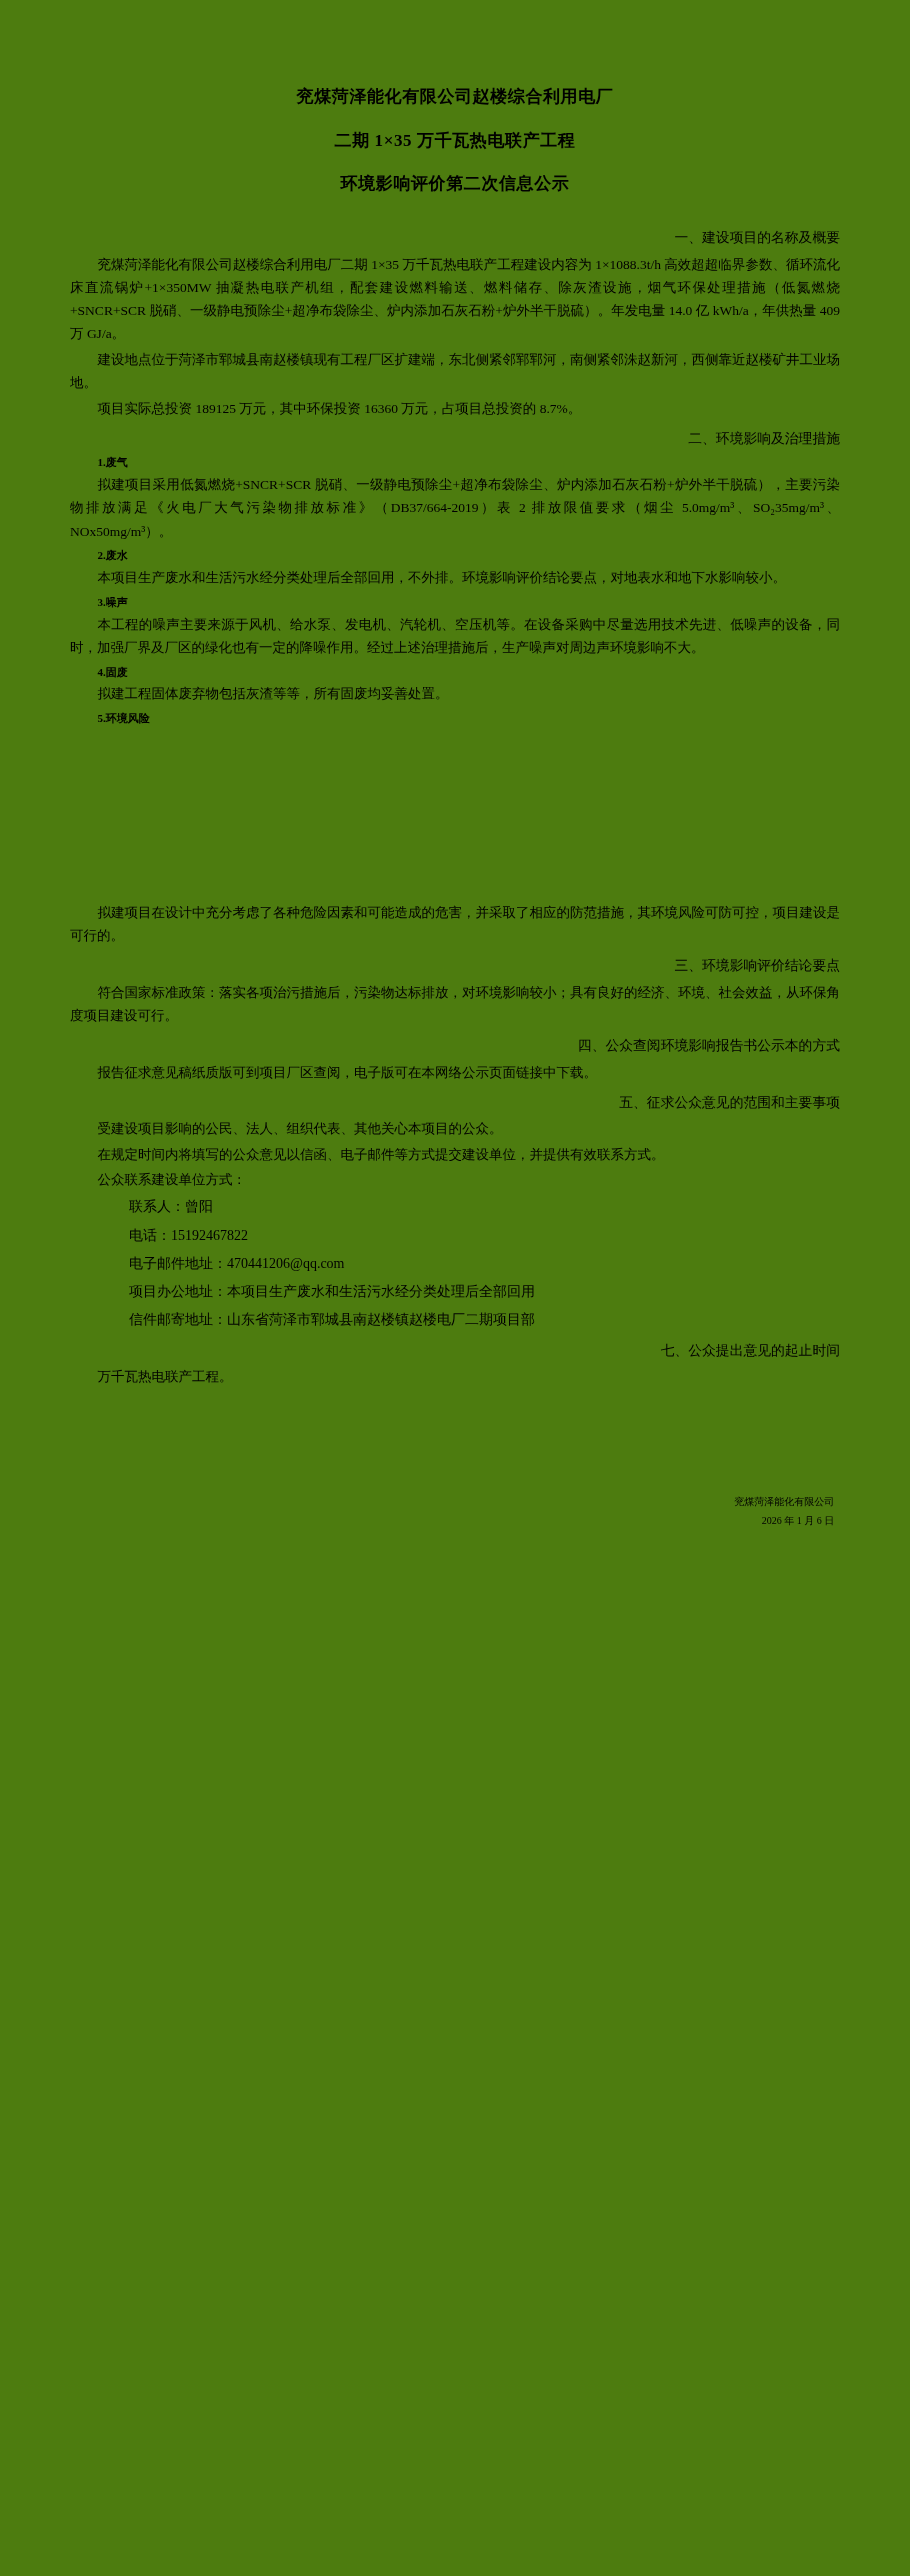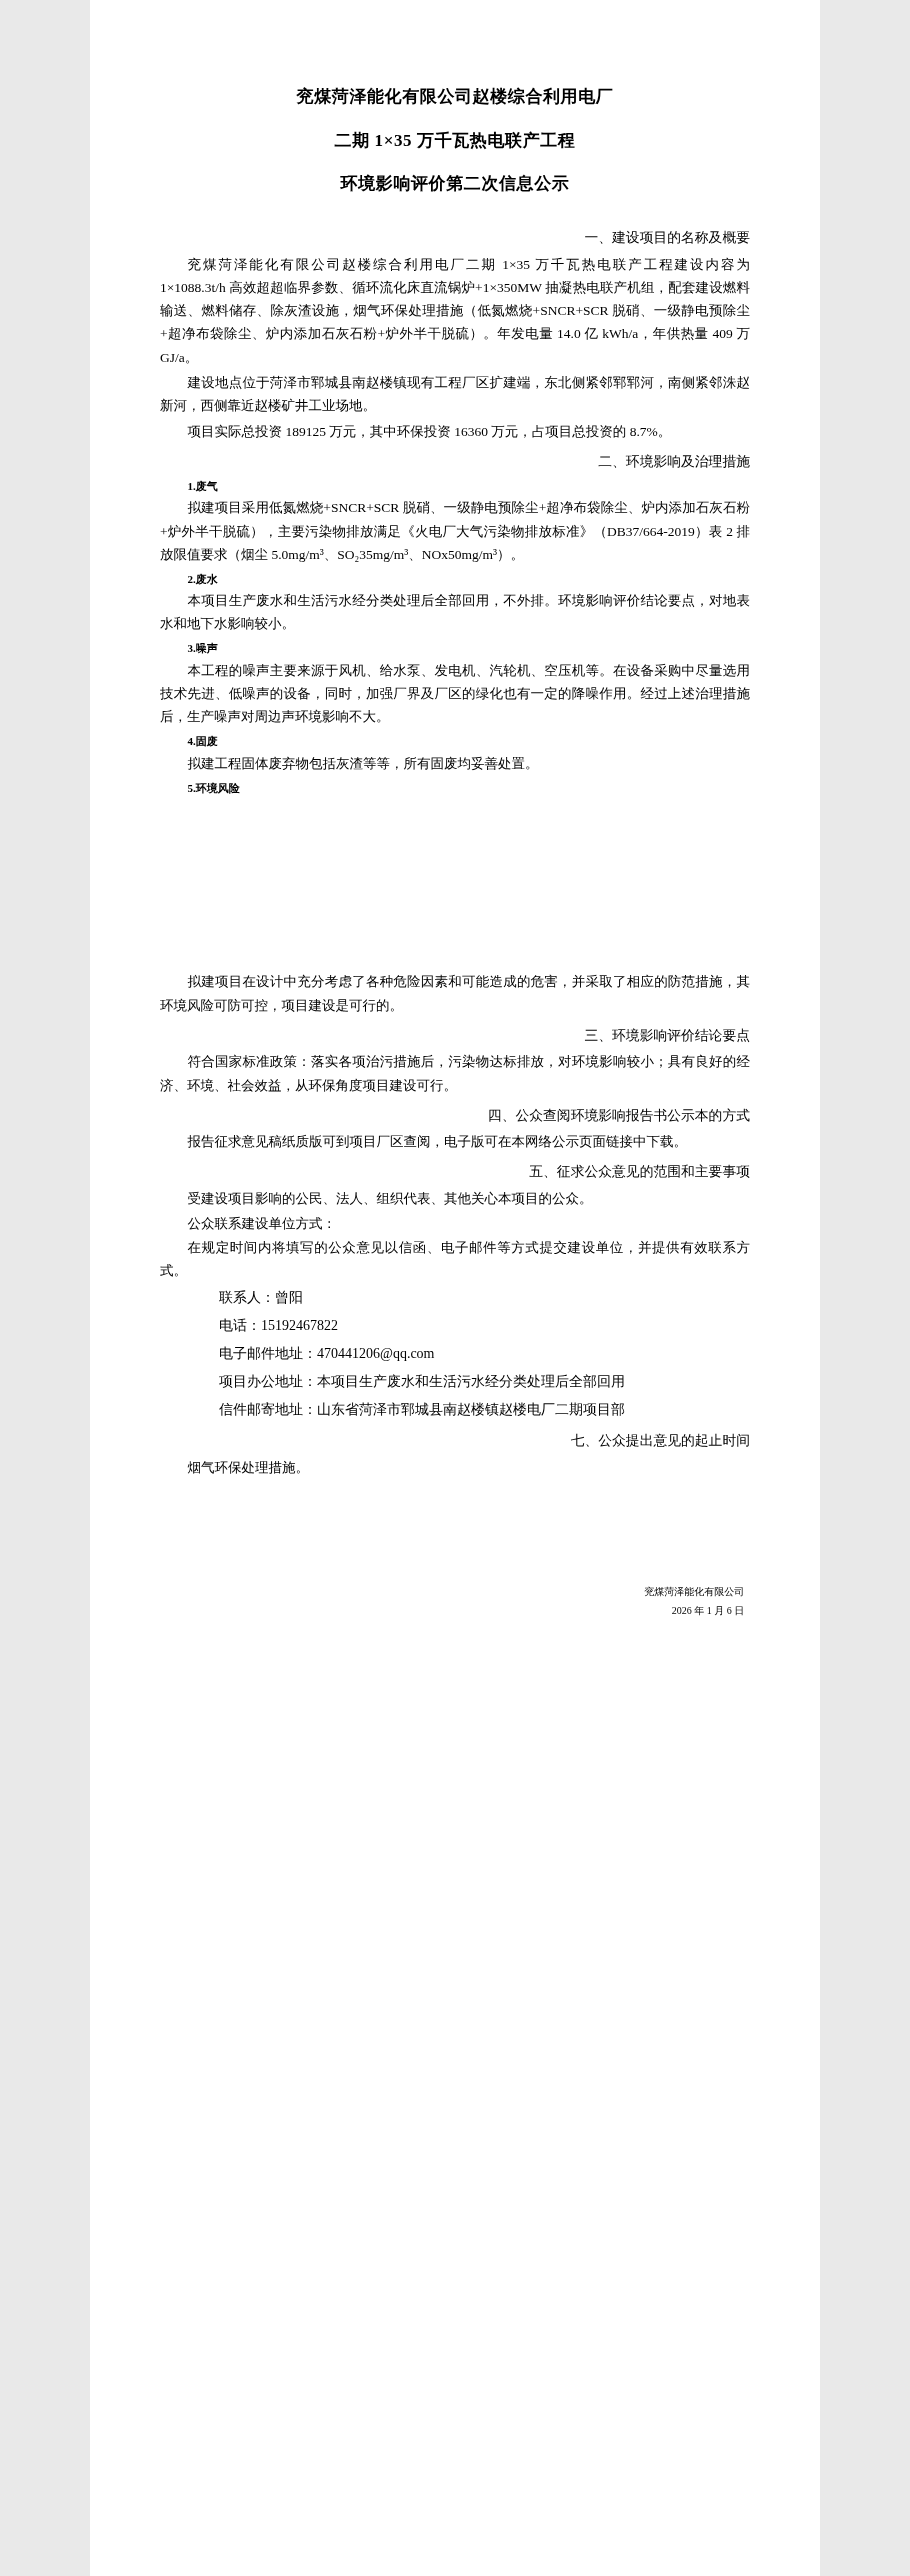--- a/index.html
+++ b/index.html
@@ -1,24 +1,24 @@
 <!DOCTYPE html>
 <html style="font-size:9.2px"><head>
 <meta charset="utf-8">
 <style>
   html, body {
     margin: 0;
     padding: 0;
     background: #e9e9e9;
   }
   .page {
-    width: 730px;
+    width: 910px;
     min-height: 2576px;
     margin: 0 auto;
-    background: #ffffff;
+    background: #4d7c0f;
     box-sizing: border-box;
     padding: 86px 70px 34px 70px;
     font-family: "Liberation Serif", "DejaVu Serif", serif;
     color: #000000;
     position: relative;
   }
   .title-block {
     text-align: center;
     margin-bottom: 31px;
   }
@@ -110,30 +110,30 @@
 
   <div class="section-heading">三、环境影响评价结论要点</div>
   <p class="para">符合国家标准政策：落实各项治污措施后，污染物达标排放，对环境影响较小；具有良好的经济、环境、社会效益，从环保角度项目建设可行。</p>
 
   <div class="section-heading">四、公众查阅环境影响报告书公示本的方式</div>
   <p class="para">报告征求意见稿纸质版可到项目厂区查阅，电子版可在本网络公示页面链接中下载。</p>
 
   <div class="section-heading">五、征求公众意见的范围和主要事项</div>
   <p class="para">受建设项目影响的公民、法人、组织代表、其他关心本项目的公众。</p>
 
+  <p class="para">在规定时间内将填写的公众意见以信函、电子邮件等方式提交建设单位，并提供有效联系方式。</p>
   <p class="para tight">公众联系建设单位方式：</p>
-  <p class="para">在规定时间内将填写的公众意见以信函、电子邮件等方式提交建设单位，并提供有效联系方式。</p>
   <p class="contact-line">联系人：曾阳</p>
   <p class="contact-line">电话：15192467822</p>
   <p class="contact-line">电子邮件地址：470441206@qq.com</p>
   <p class="contact-line">项目办公地址：本项目生产废水和生活污水经分类处理后全部回用</p>
   <p class="contact-line">信件邮寄地址：山东省菏泽市郓城县南赵楼镇赵楼电厂二期项目部</p>
 
   <div class="section-heading">七、公众提出意见的起止时间</div>
-  <p class="para">烟气环保处理措施。</p>
+  <p class="para">万千瓦热电联产工程。</p>
 
   <div class="signature">
     <div>兖煤菏泽能化有限公司</div>
     <div>2026 年 1 月 6 日</div>
   </div>
 
 </div>
 
 
 </body></html>

